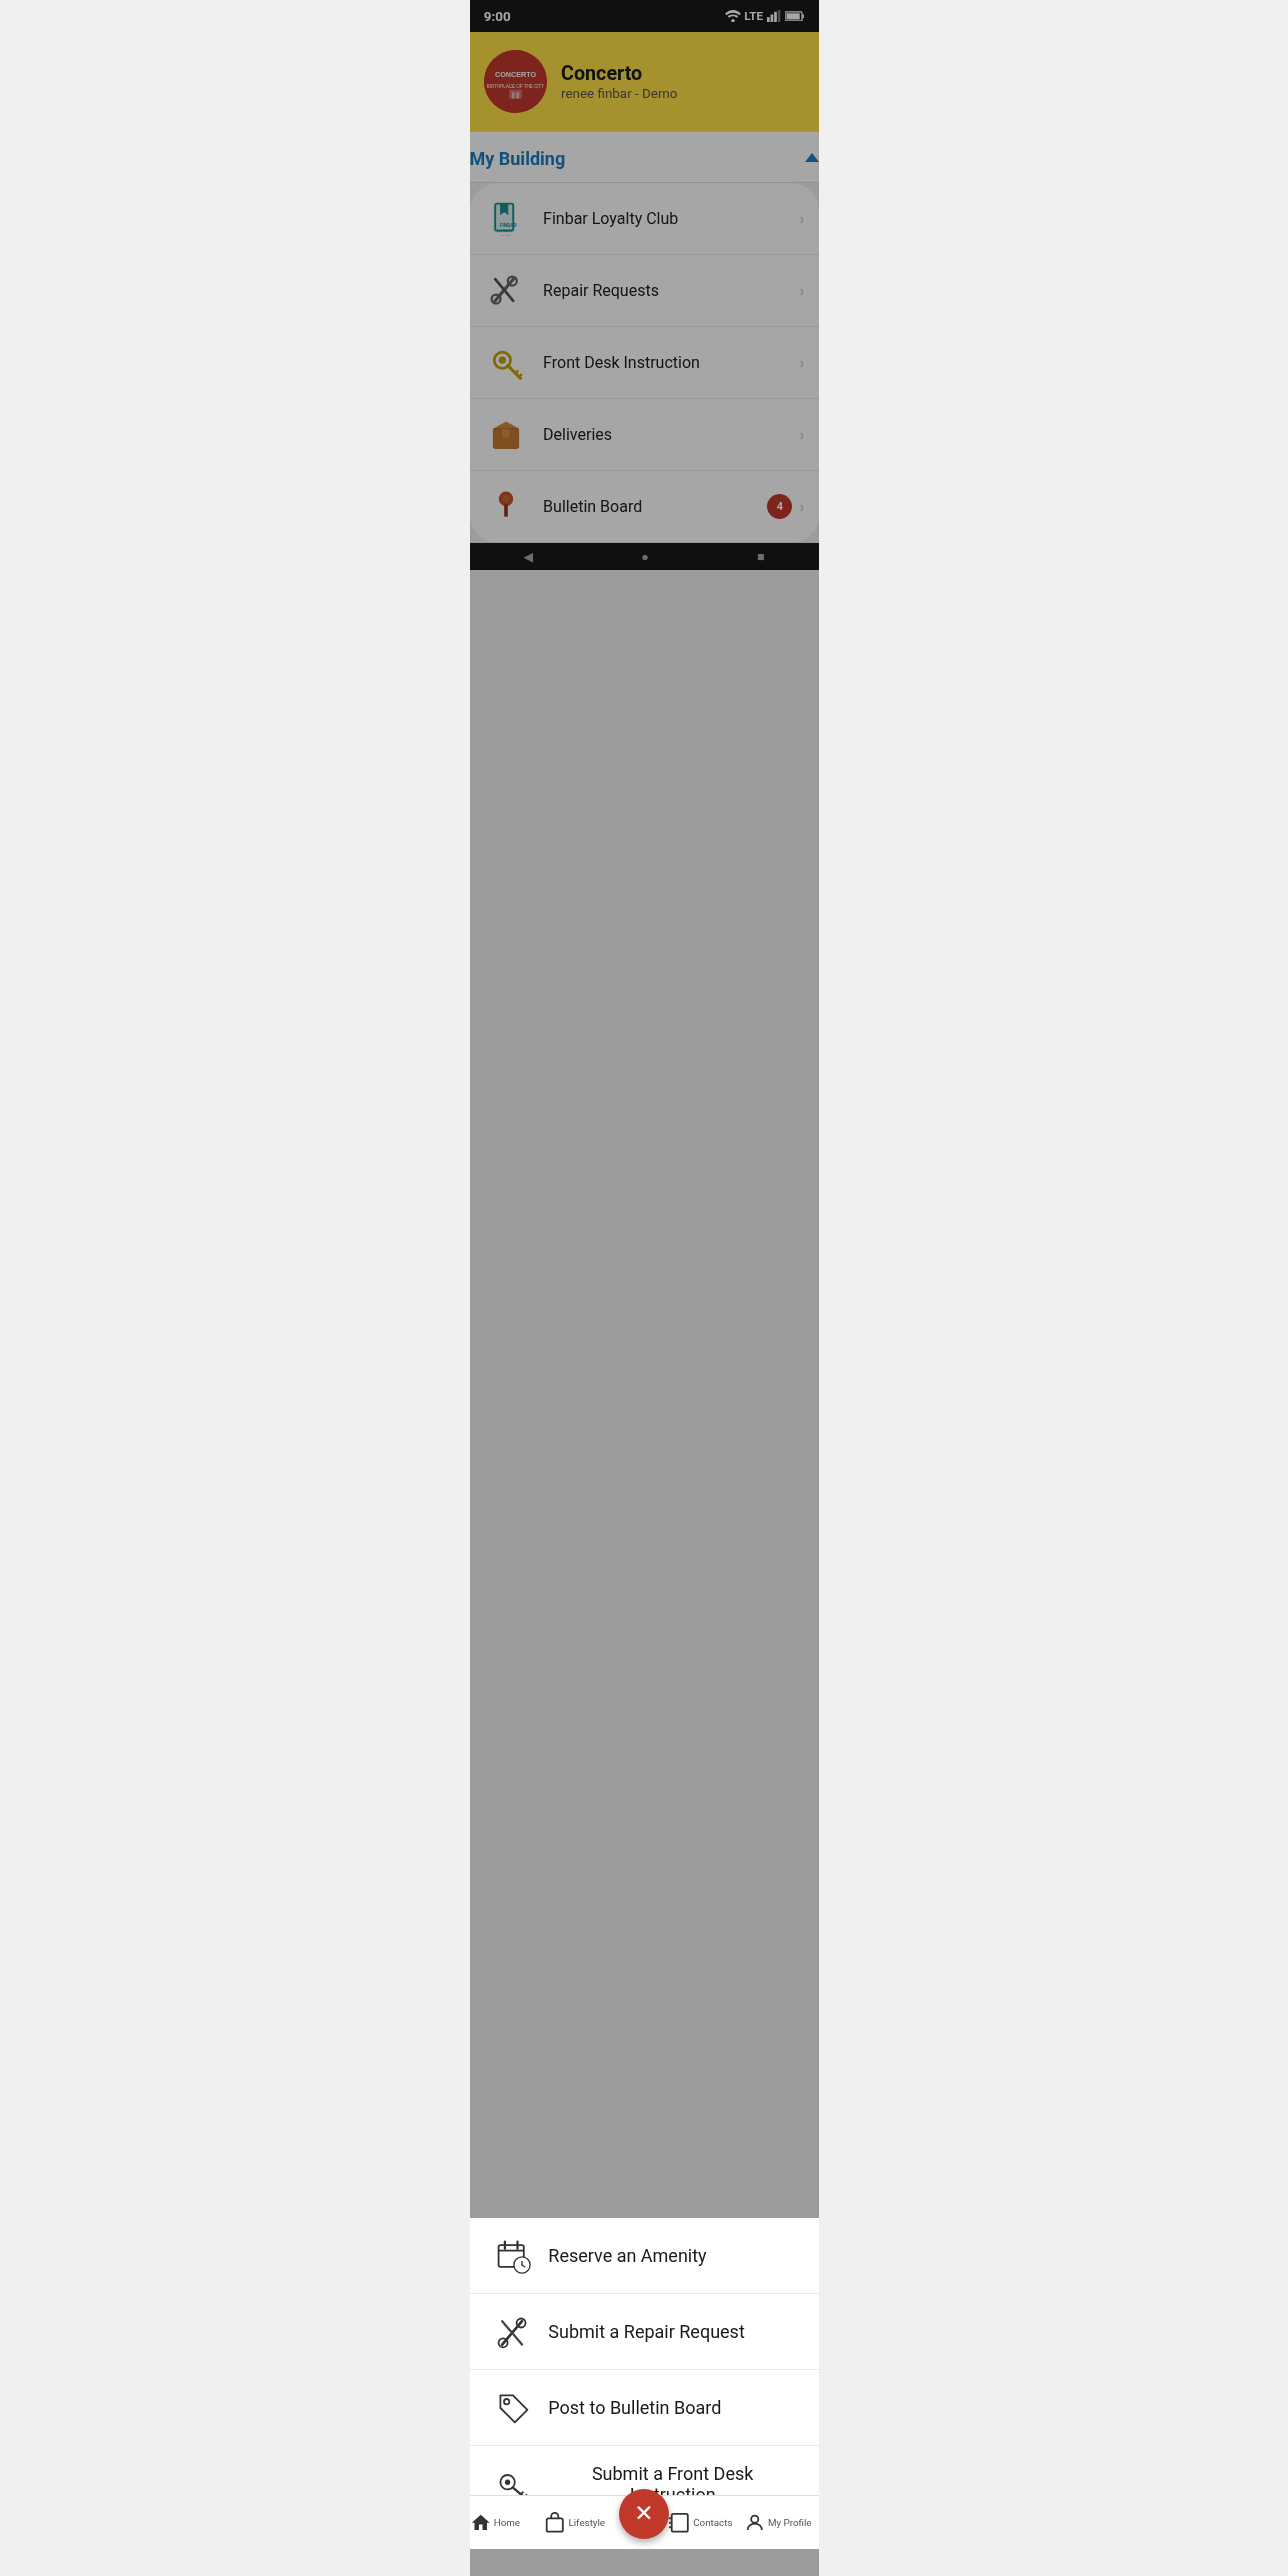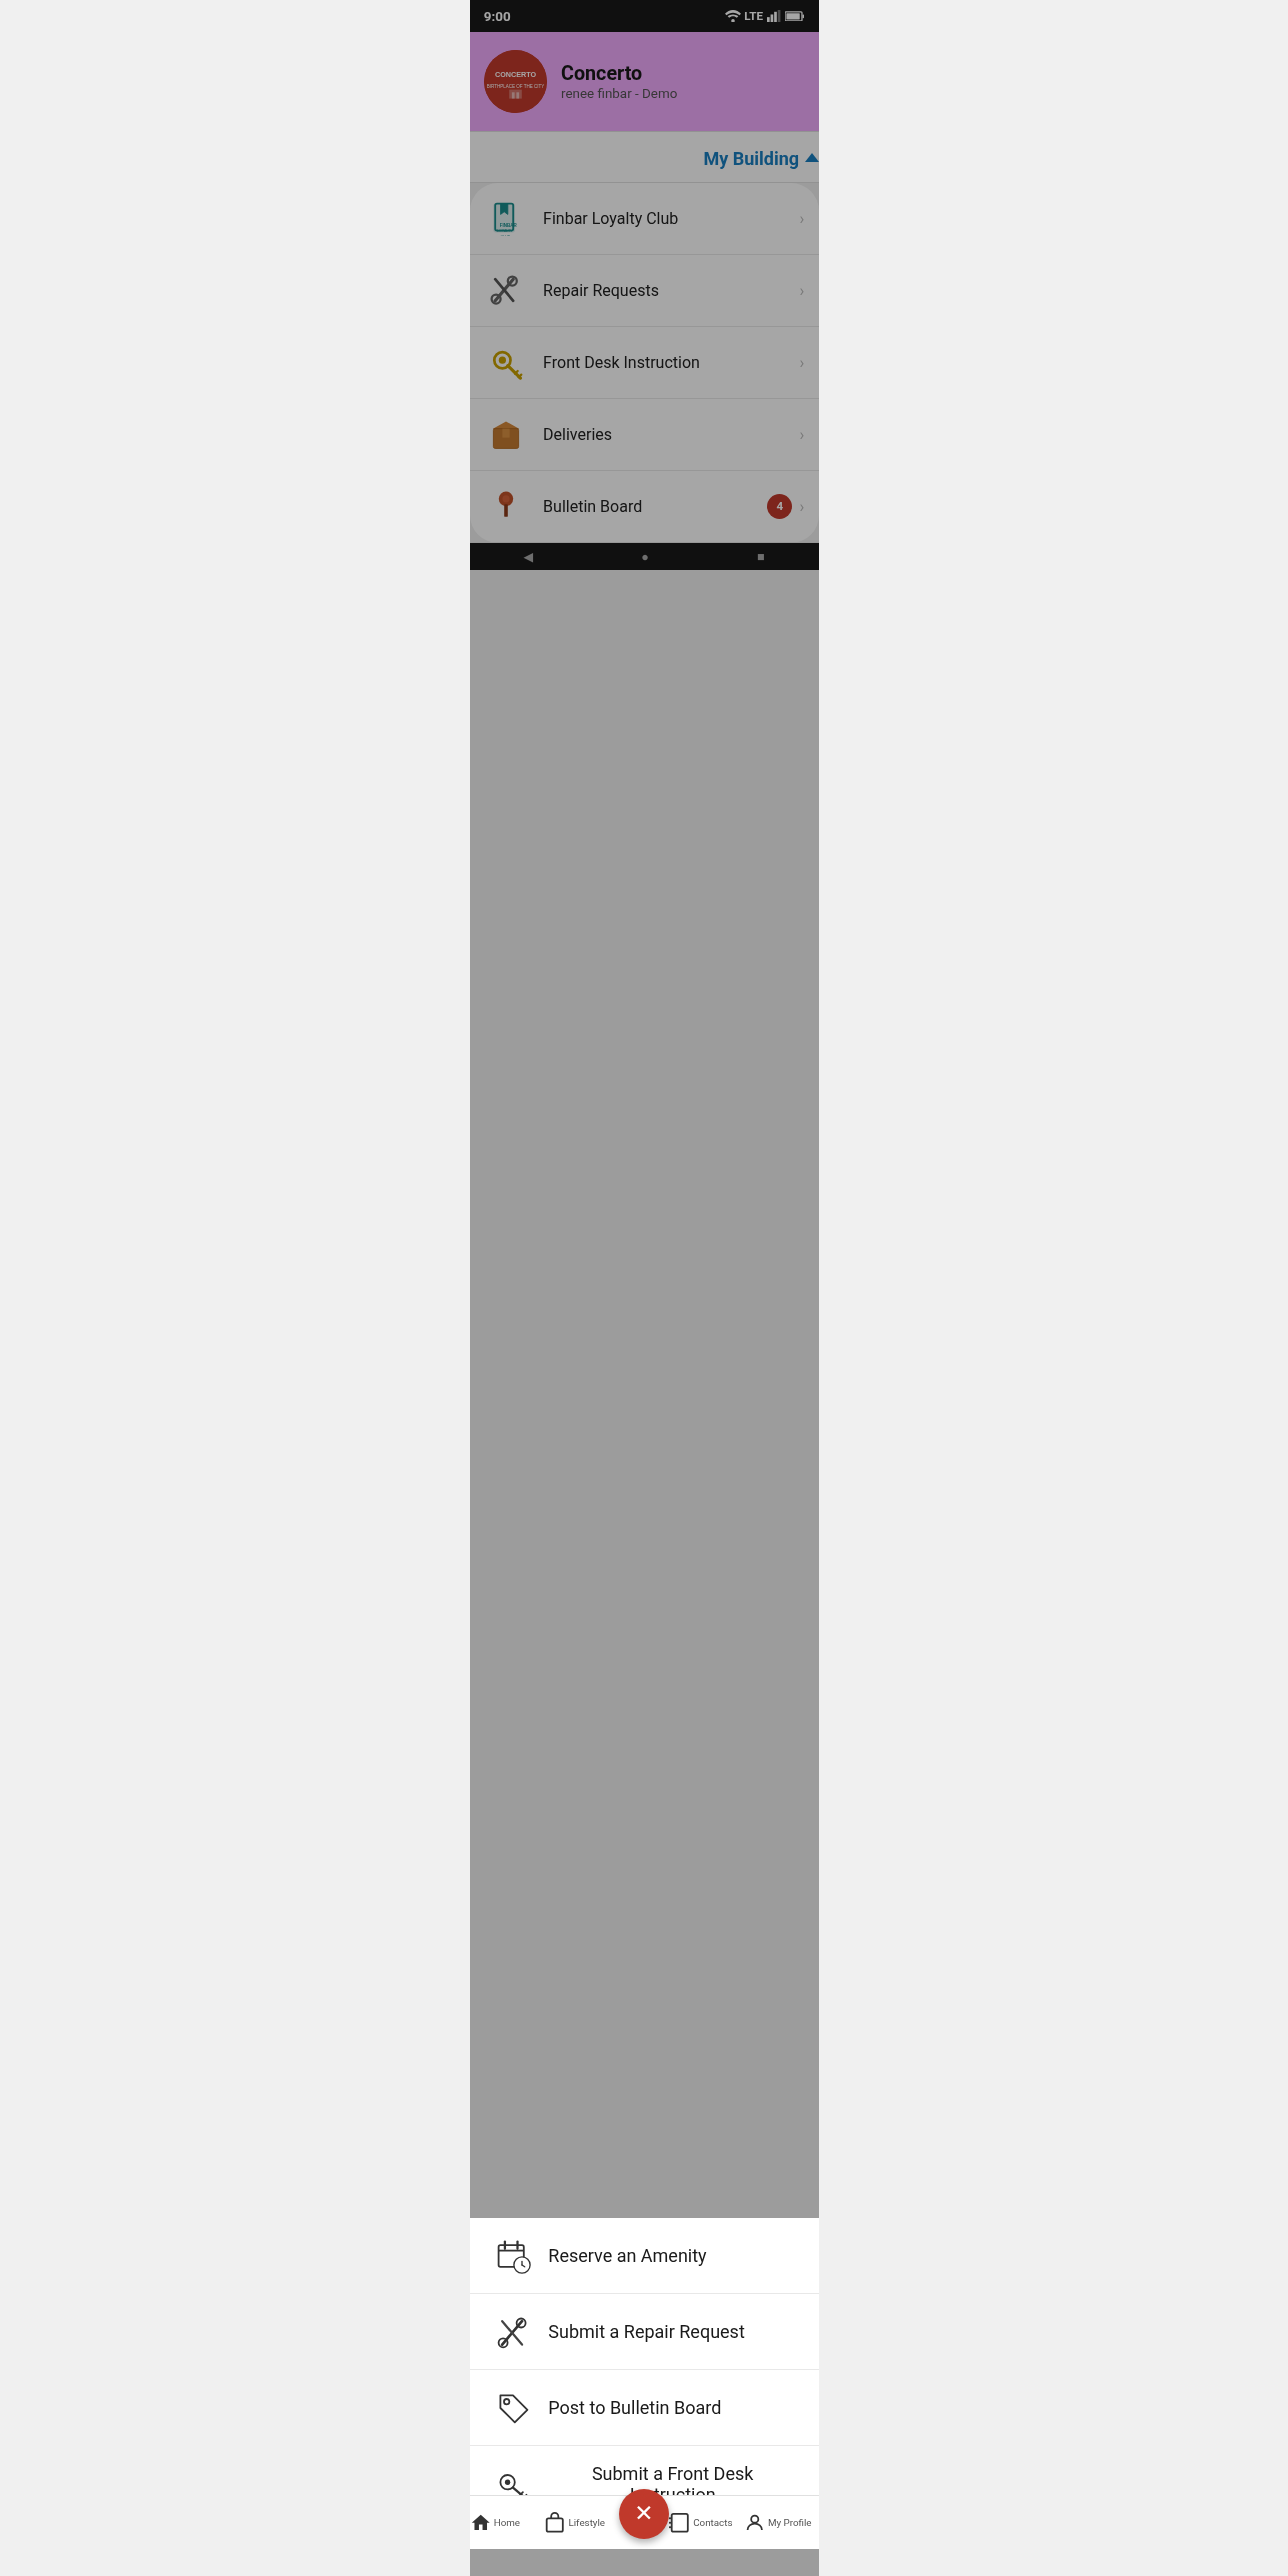--- a/index.html
+++ b/index.html
@@ -50,21 +50,21 @@
       font-weight: 400;
       color: white;
     }
     .app-bar-icon {
       font-size: 21.5px;
       color: white;
     }
 
     
     .header-card {
-      background: #f0abfc;
+      background: #fde047;
       display: flex;
       align-items: center;
       padding: 18px 14.3px;
       gap: 14.3px;
       border-bottom: 0.9px solid #e0e0e0;
     }
     .building-logo {
       width: 63px;
       height: 63px;
       border-radius: 50%;
@@ -94,21 +94,21 @@
       text-align: center;
       padding: 16px 0 12.5px;
       border-bottom: 0.9px solid #e0e0e0;
     }
     .my-building-label {
       font-size: 18px;
       font-weight: bold;
       color: #1a7fc1;
       display: flex;
       align-items: center;
-      justify-content: flex-end;
+      justify-content: space-between;
       gap: 5.4px;
     }
     .chevron-up {
       width: 0;
       height: 0;
       border-left: 7.2px solid transparent;
       border-right: 7.2px solid transparent;
       border-bottom: 9px solid #1a7fc1;
       display: inline-block;
       margin-bottom: 1.8px;

